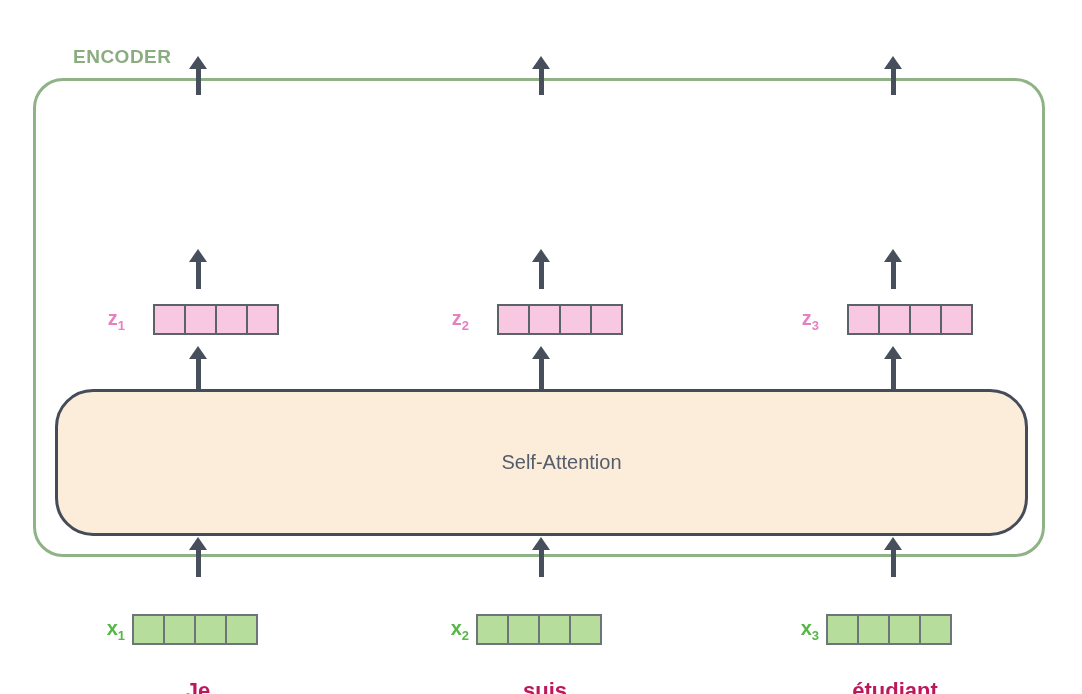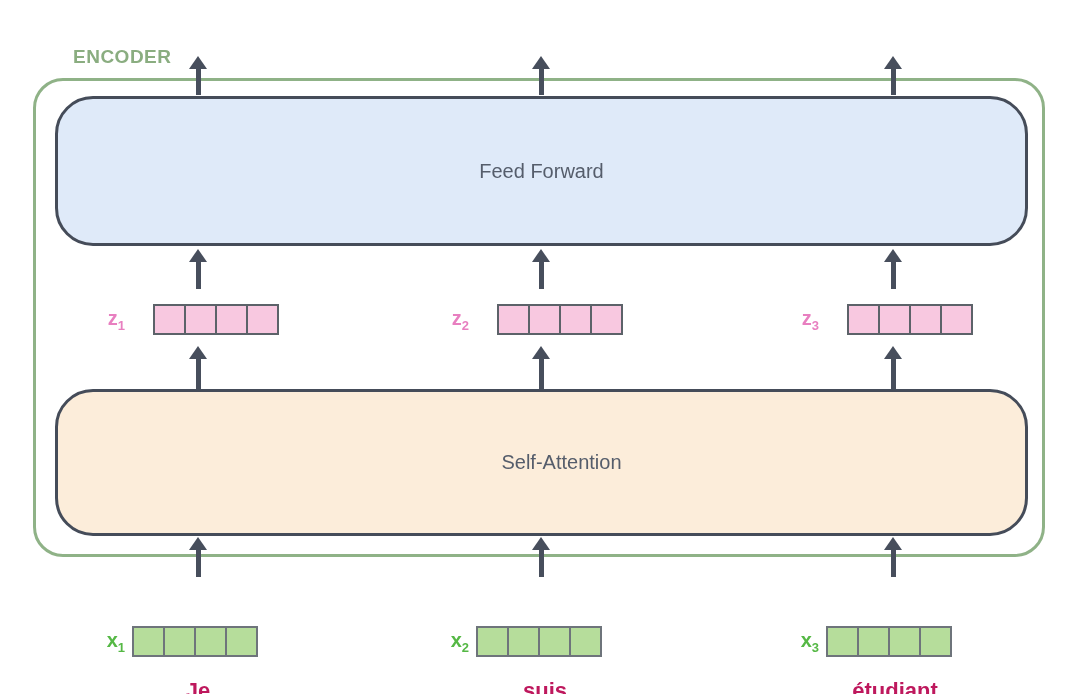--- a/index.html
+++ b/index.html
@@ -53,21 +53,21 @@
   }
   .vec-label sub { font-size:13px; font-weight:bold; }
   .cells { display:flex; }
   .cell { width:33px; height:31px; box-sizing:border-box; }
   .cell + .cell { margin-left:-2px; }
   .z .vec-label { color:#E87FC0; }
   .z .cell { background:#F8C8E0; border:2px solid #5C6269; }
   .x .vec-label { color:#55B845; }
   .x .cell { background:#B6DD9B; border:2px solid #6E747B; }
   .vz { top:276px;gap:21px; }
-  .vx { top:598px; }
+  .vx { top:586px; }
   .g1 { left:98px; }
   .g2 { left:442px; }
   .g3 { left:792px; }
 
   
   .token {
     position:absolute; top:650px; transform:translateX(-50%);
     font-size:22px; font-weight:bold; color:#be185d;
   }
   .t1 { left:198px; } .t2 { left:545px; } .t3 { left:895px; }
@@ -87,23 +87,20 @@
     </div>
   <div class="arrow a-c2 a-top">
       <div class="head"></div>
       <div class="shaft"></div>
     </div>
   <div class="arrow a-c3 a-top">
       <div class="head"></div>
       <div class="shaft"></div>
     </div>
 
-  <div class="block ff">
-    <span>Feed Forward</span>
-  </div>
 
   <div class="arrow a-c1 a-zff">
       <div class="head"></div>
       <div class="shaft"></div>
     </div>
   <div class="arrow a-c2 a-zff">
       <div class="head"></div>
       <div class="shaft"></div>
     </div>
   <div class="arrow a-c3 a-zff">

